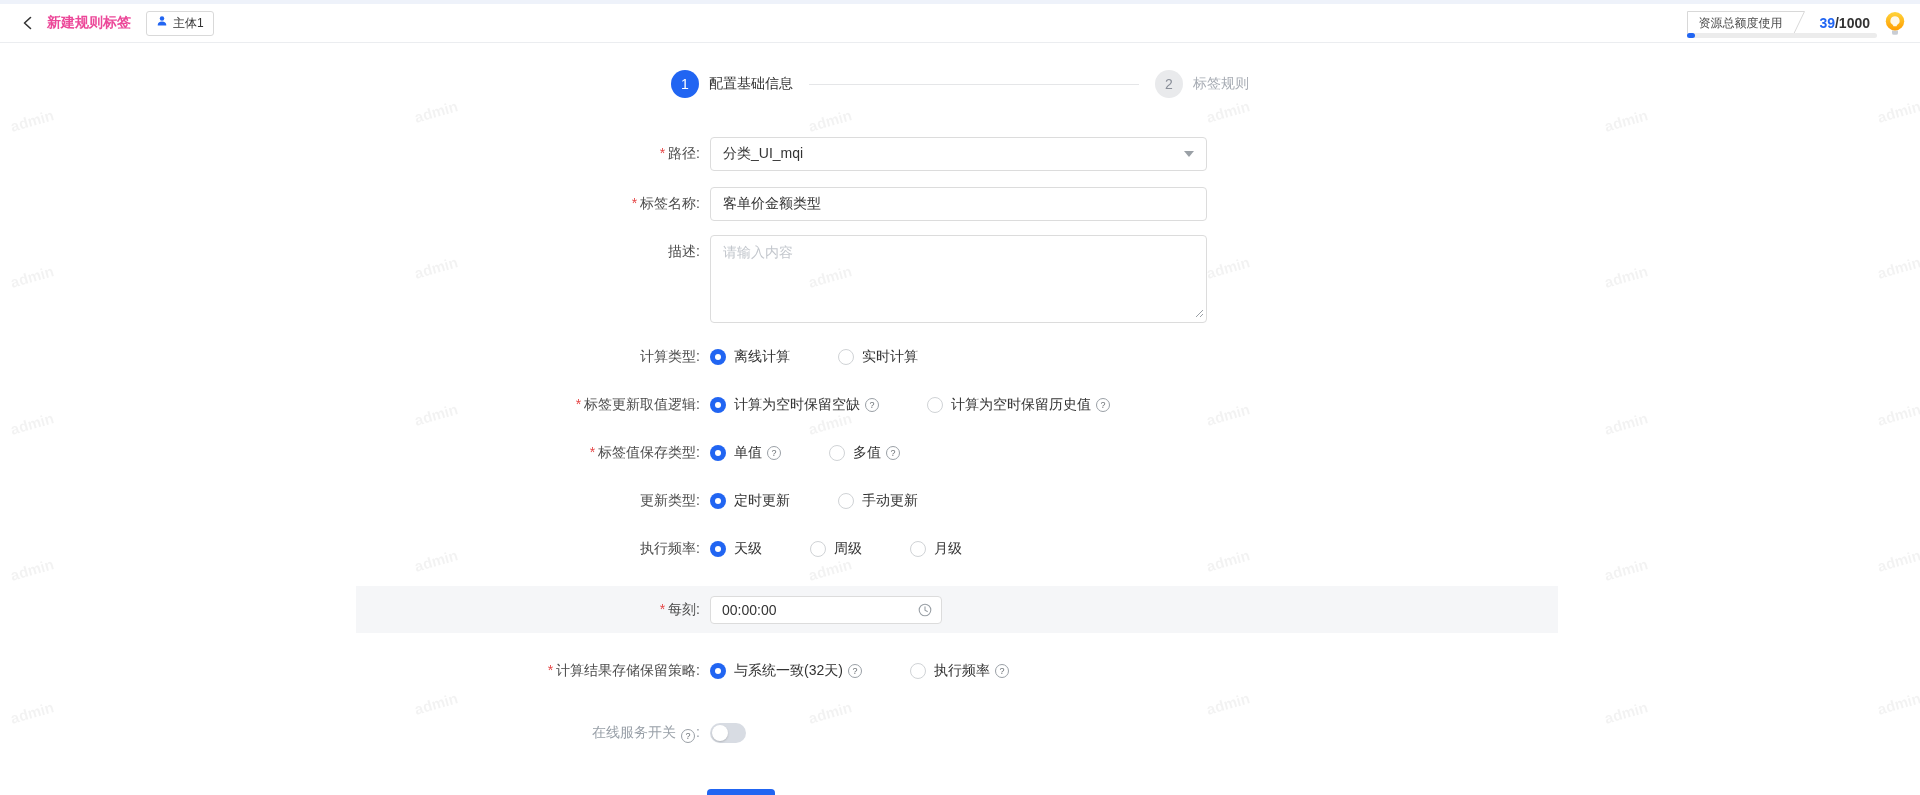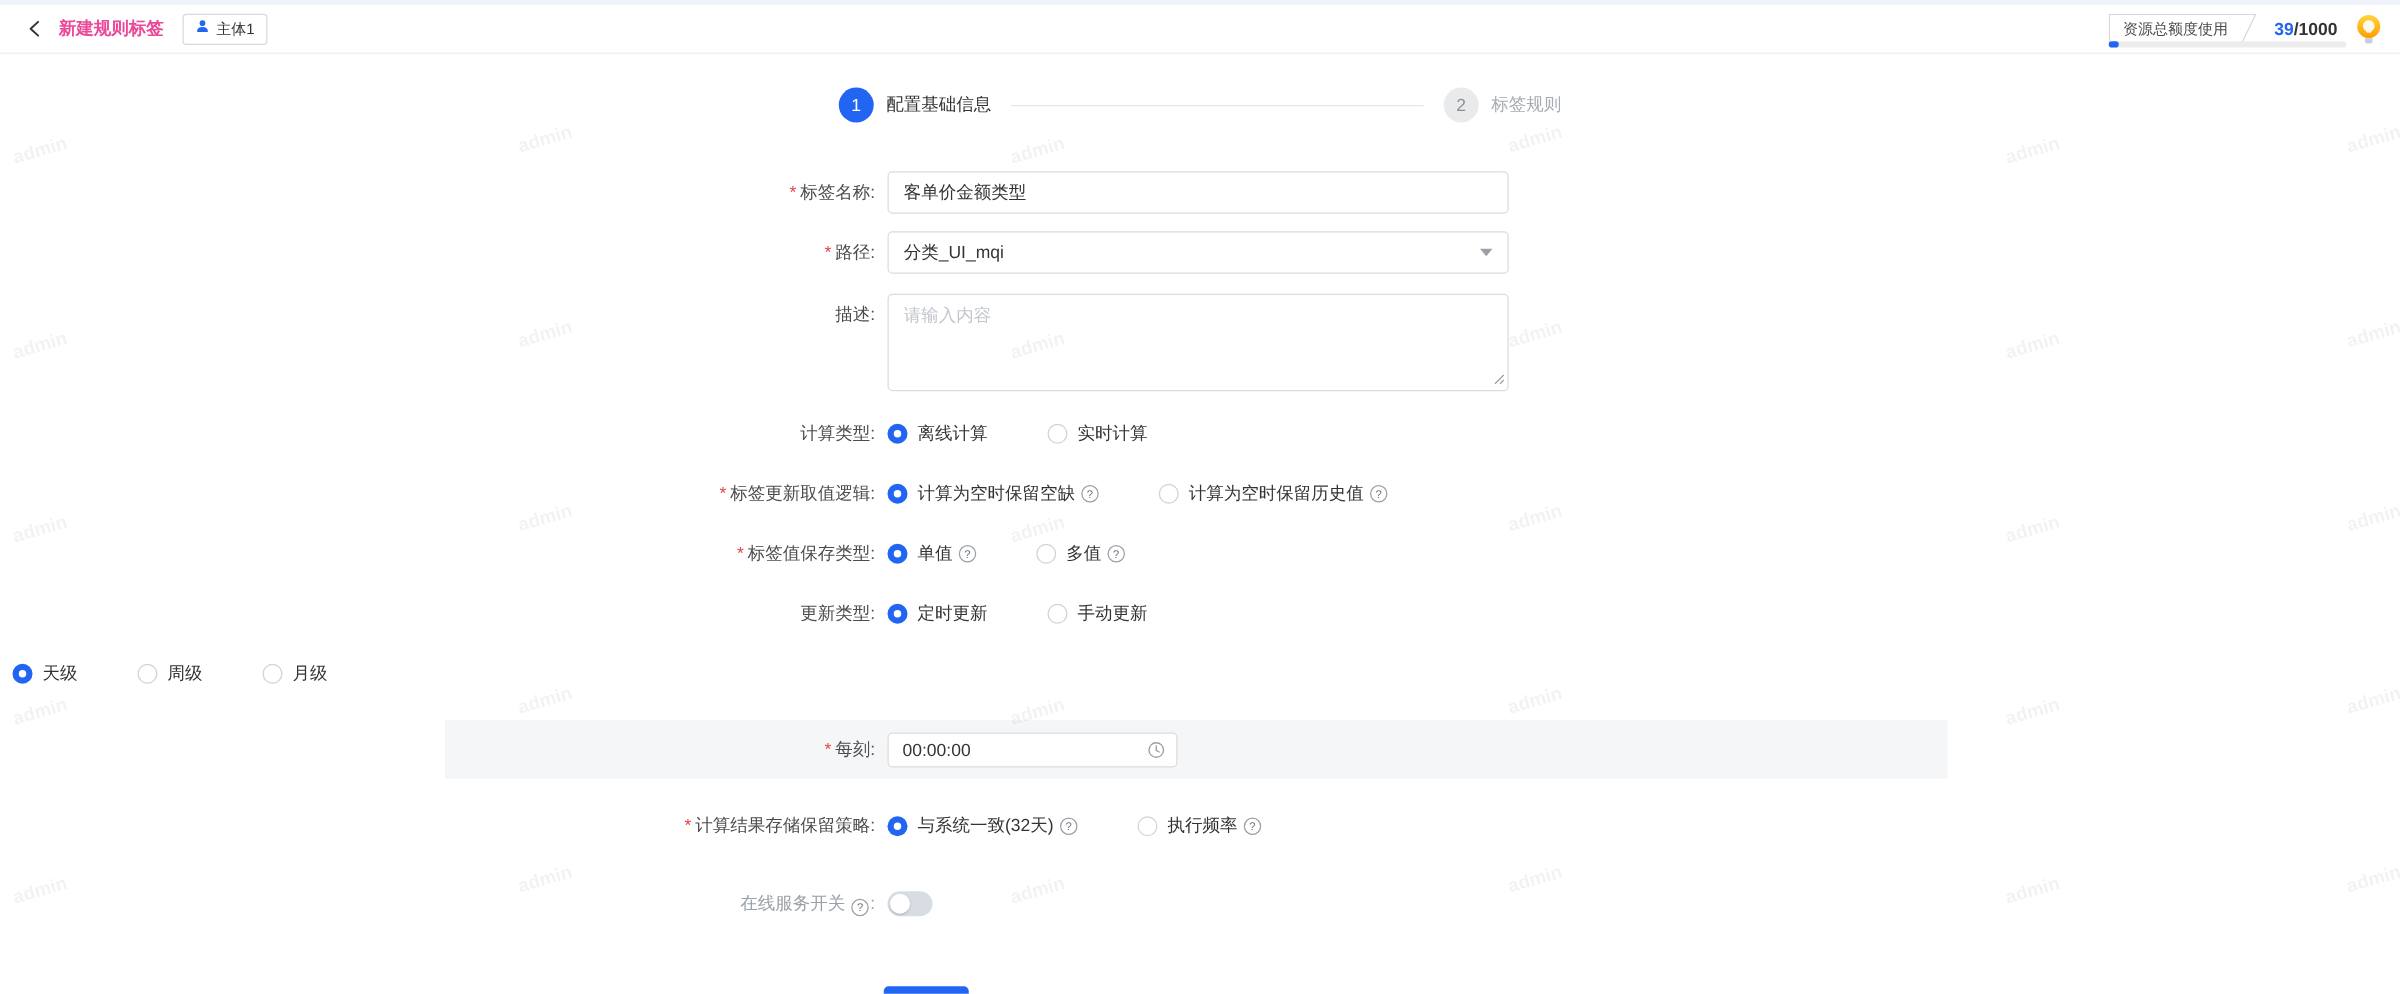--- a/index.html
+++ b/index.html
@@ -84,21 +84,21 @@
     display: flex; align-items: center; justify-content: space-between;
     padding: 0 12px; font-size: 14px; color: #333; background: #fff; cursor: pointer;
   }
   .caret {
     width: 0; height: 0;
     border-left: 5px solid transparent; border-right: 5px solid transparent;
     border-top: 6px solid #9aa0a6;
   }
   .ta-wrap { position: relative; }
   .desc-ta {
-    width: 497px; height: 78px;
+    width: 497px; height: 88px;
     border: 1px solid #dcdcdc; border-radius: 4px;
     padding: 8px 12px; font-size: 14px; color: #333;
     font-family: "Liberation Sans", sans-serif;
     resize: none; outline: none; display: block;
   }
   .desc-ta::placeholder { color: #c3c7cd; }
   .ta-corner { position: absolute; right: 3px; bottom: 5px; }
 
   .rgroup { display: flex; align-items: center; gap: 48px; margin-left: 10px; }
   .ropt { display: inline-flex; align-items: center; cursor: pointer; }
@@ -220,38 +220,38 @@
   </div>
   <div class="sline"></div>
   <div class="step">
     <span class="scircle inactive">2</span>
     <span class="slabel inactive">标签规则</span>
   </div>
 </div>
 
 <div class="form">
 
-  <div class="row m1">
-    <div class="lbl">
-      <span class="req">*</span><span>标签名称:</span>
-    </div>
-    <div class="ctl">
-      <input class="text-input" value="客单价金额类型" style="">
-    </div>
-  </div>
-
   <div class="row m2">
     <div class="lbl">
       <span class="req">*</span><span>路径:</span>
     </div>
     <div class="ctl">
       <div class="select-box">
         <span>分类_UI_mqi</span>
         <span class="caret"></span>
       </div>
+    </div>
+  </div>
+
+  <div class="row m1">
+    <div class="lbl">
+      <span class="req">*</span><span>标签名称:</span>
+    </div>
+    <div class="ctl">
+      <input class="text-input" value="客单价金额类型" style="">
     </div>
   </div>
 
   <div class="row m3" style="align-items:flex-start;">
     <div class="lbl" style="padding-top:8px;">
       <span>描述:</span>
     </div>
     <div class="ctl">
       <span class="ta-wrap">
         <textarea class="desc-ta" placeholder="请输入内容" style=""></textarea>
@@ -325,20 +325,23 @@
         <span class="rtext">定时更新</span>
       </label>
       <label class="ropt">
         <span class="radio"></span>
         <span class="rtext">手动更新</span>
       </label>
     </div>
   </div>
 
   <div class="row radio-row">
+    <div class="lbl">
+      <span>执行频率:</span>
+    </div>
     <div class="rgroup">
       <label class="ropt">
         <span class="radio checked"></span>
         <span class="rtext">天级</span>
       </label>
       <label class="ropt">
         <span class="radio"></span>
         <span class="rtext">周级</span>
       </label>
       <label class="ropt">

